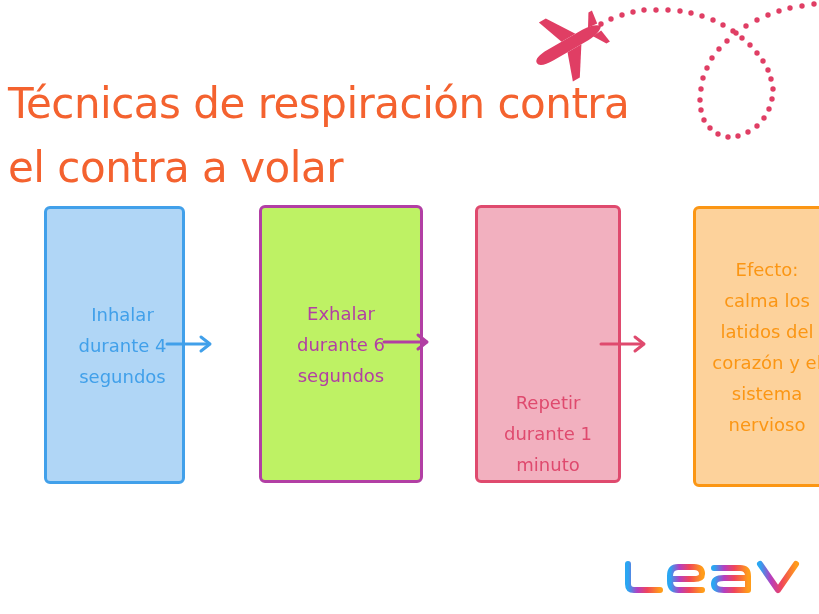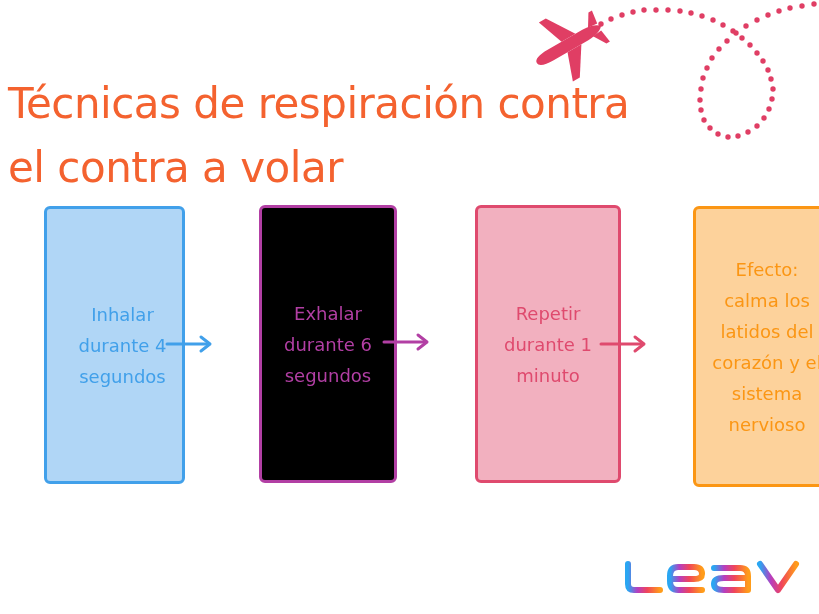--- a/index.html
+++ b/index.html
@@ -82,30 +82,30 @@
 
 <div class="box" style="left:9px; width:141px; border-color:#41a0ea; background:#b0d6f6; color:#41a0ea;padding-left:28px;">
   <span>Inhalar durante 4 segundos</span>
 </div>
 
 <svg class="arrow" style="left:165px;" width="50" height="20" viewBox="0 0 50 20">
   <line x1="2" y1="10" x2="44" y2="10" stroke="#41a0ea" stroke-width="3" stroke-linecap="round"></line>
   <polyline points="36,3 45,10 36,17" fill="none" stroke="#41a0ea" stroke-width="3" stroke-linecap="round" stroke-linejoin="round"></polyline>
 </svg>
 
-<div class="box" style="left:224px; width:138px; border-color:#b23fa4; background:#000000; color:#b23fa4; top:205px;">
+<div class="box" style="left:224px; width:164px; border-color:#b23fa4; background:#bef264; color:#b23fa4; top:205px;">
   <span>Exhalar durante 6 segundos</span>
 </div>
 
 <svg class="arrow" style="left:382px; top:332px;" width="50" height="20" viewBox="0 0 50 20">
   <line x1="2" y1="10" x2="44" y2="10" stroke="#b23fa4" stroke-width="3" stroke-linecap="round"></line>
   <polyline points="36,3 45,10 36,17" fill="none" stroke="#b23fa4" stroke-width="3" stroke-linecap="round" stroke-linejoin="round"></polyline>
 </svg>
 
-<div class="box" style="left:440px; width:146px; border-color:#df4a6e; background:#f2b0bf; color:#df4a6e; top:205px;">
+<div class="box" style="left:440px; width:146px; border-color:#df4a6e; background:#f2b0bf; color:#df4a6e; top:205px;align-items:flex-end;">
   <span>Repetir durante 1 minuto</span>
 </div>
 
 <svg class="arrow" style="left:599px; top:334px;" width="50" height="20" viewBox="0 0 50 20">
   <line x1="2" y1="10" x2="44" y2="10" stroke="#df4a6e" stroke-width="3" stroke-linecap="round"></line>
   <polyline points="36,3 45,10 36,17" fill="none" stroke="#df4a6e" stroke-width="3" stroke-linecap="round" stroke-linejoin="round"></polyline>
 </svg>
 
 <div class="box" style="left:658px; width:148px; border-color:#fb9614; background:#fdd29b; color:#fb9614; top:206px; height:281px; padding:0 14px;">
   <span>Efecto: calma los latidos del corazón y el sistema nervioso</span>

